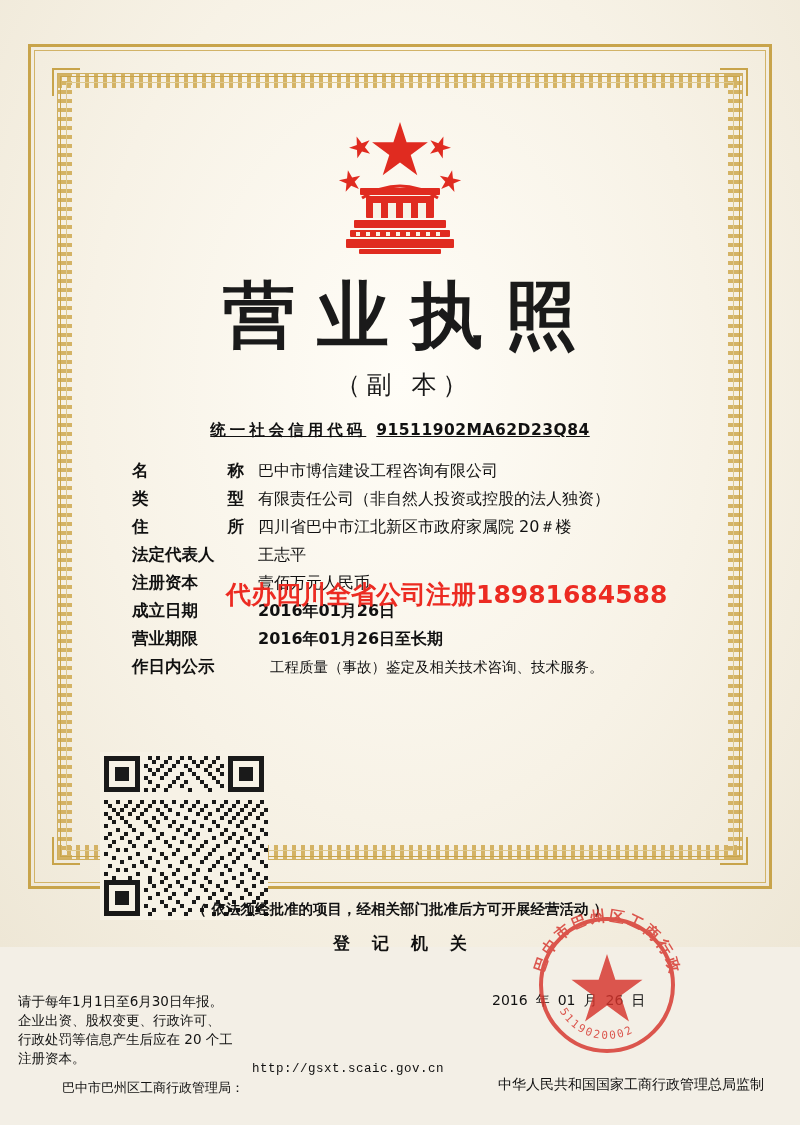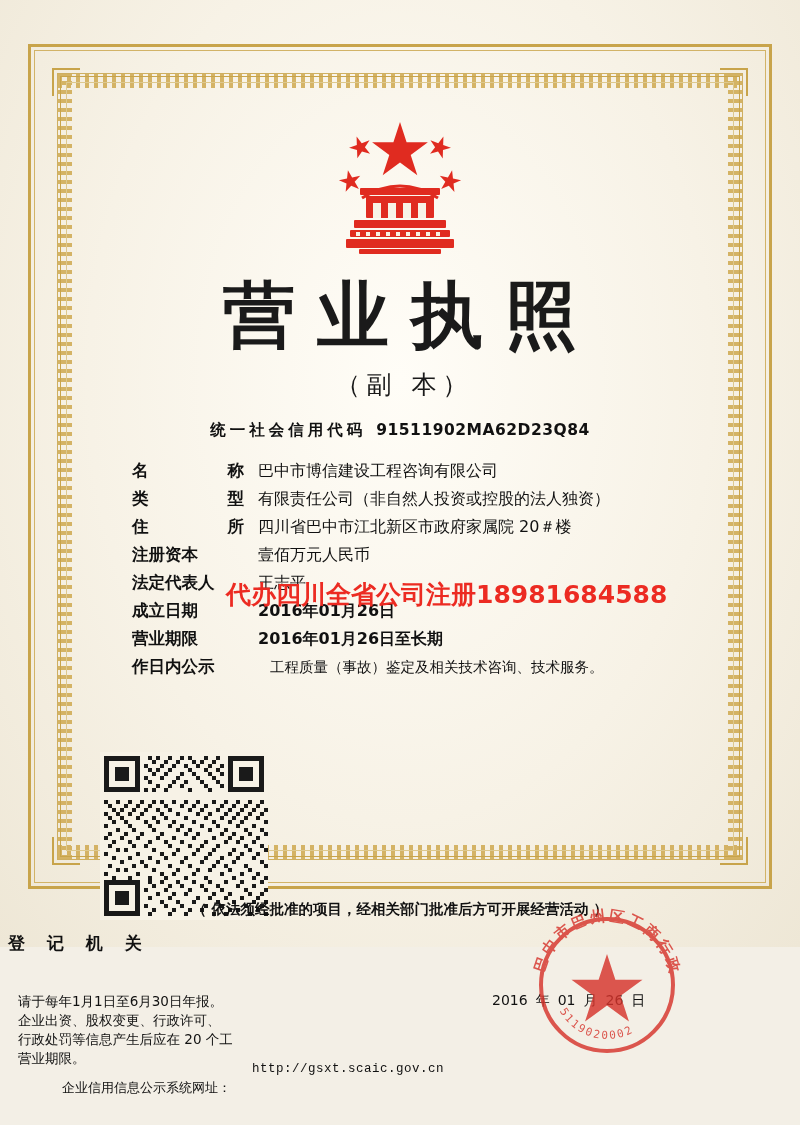--- a/index.html
+++ b/index.html
@@ -103,20 +103,21 @@
   }
   .credit-line {
     position: absolute;
     left: 0; right: 0;
     top: 420px;
     text-align: center;
     font-family: "DejaVu Sans", "Liberation Sans", sans-serif;
     font-size: 15.5px;
     font-weight: bold;
     color: #111;
+    text-decoration: underline;
   }
   .credit-line .lbl { letter-spacing: 4px; }
   .credit-line .code { letter-spacing: .5px; margin-left: 10px; }
 
   
   .fields {
     position: absolute;
     left: 132px;
     top: 460px;
     width: 560px;
@@ -164,21 +165,21 @@
     text-align: center;
     font-family: "DejaVu Sans", "Liberation Sans", sans-serif;
     font-size: 14.5px;
     font-weight: bold;
     color: #111;
   }
   .registry {
     position: absolute;
     left: 0; right: 0;
     top: 932px;
-    text-align: left;
+    text-align: center;
     font-family: "DejaVu Sans", "Liberation Sans", sans-serif;
     font-size: 17px;
     font-weight: bold;
     letter-spacing: 8px;
     text-indent: 8px;
     color: #111;
   }
   .issue-date {
     position: absolute;
     left: 488px;
@@ -329,29 +330,29 @@
     </div>
     <div class="row">
       <div class="label">
           <span>住</span>
           <span>所</span>
         </div>
       <div class="value">四川省巴中市江北新区市政府家属院 20＃楼</div>
     </div>
     <div class="row">
       <div class="label">
+          <span>法定代表人</span>
+        </div>
+      <div class="value">王志平</div>
+    </div>
+    <div class="row">
+      <div class="label">
           <span>注册资本</span>
         </div>
       <div class="value">壹佰万元人民币</div>
-    </div>
-    <div class="row">
-      <div class="label">
-          <span>法定代表人</span>
-        </div>
-      <div class="value">王志平</div>
     </div>
     <div class="row">
       <div class="label">
           <span>成立日期</span>
         </div>
       <div class="value bold">2016年01月26日</div>
     </div>
     <div class="row">
       <div class="label">
           <span>营业期限</span>
@@ -727,19 +728,20 @@
       </text>
     </svg>
   </div>
 
   <div class="ad">代办四川全省公司注册18981684588</div>
 
   <div class="bottom-left">
     <div>请于每年1月1日至6月30日年报。</div>
     <div>企业出资、股权变更、行政许可、</div>
     <div>行政处罚等信息产生后应在 20 个工</div>
-    <div>营业期限。</div>
+    <div>注册资本。</div>
   </div>
 
-  <div class="website-label">企业信用信息公示系统网址：</div>
+  <div class="website-label">巴中市巴州区工商行政管理局：</div>
   <div class="website-url">http://gsxt.scaic.gov.cn</div>
+  <div class="issuer">中华人民共和国国家工商行政管理总局监制</div>
 
 </div>
 
 </body></html>

